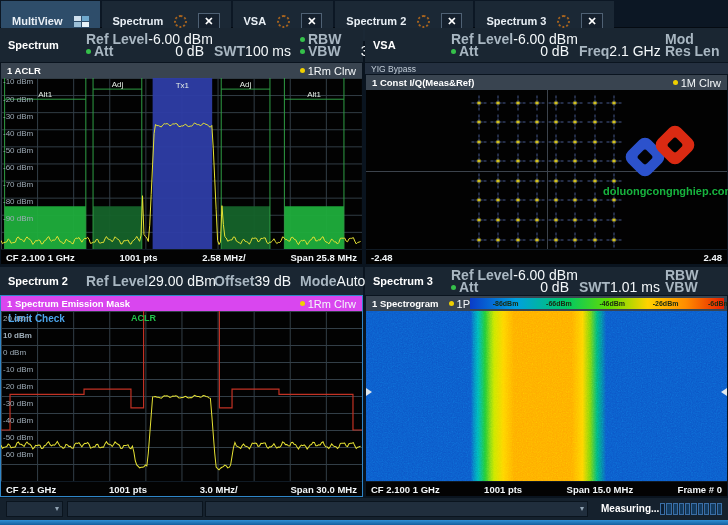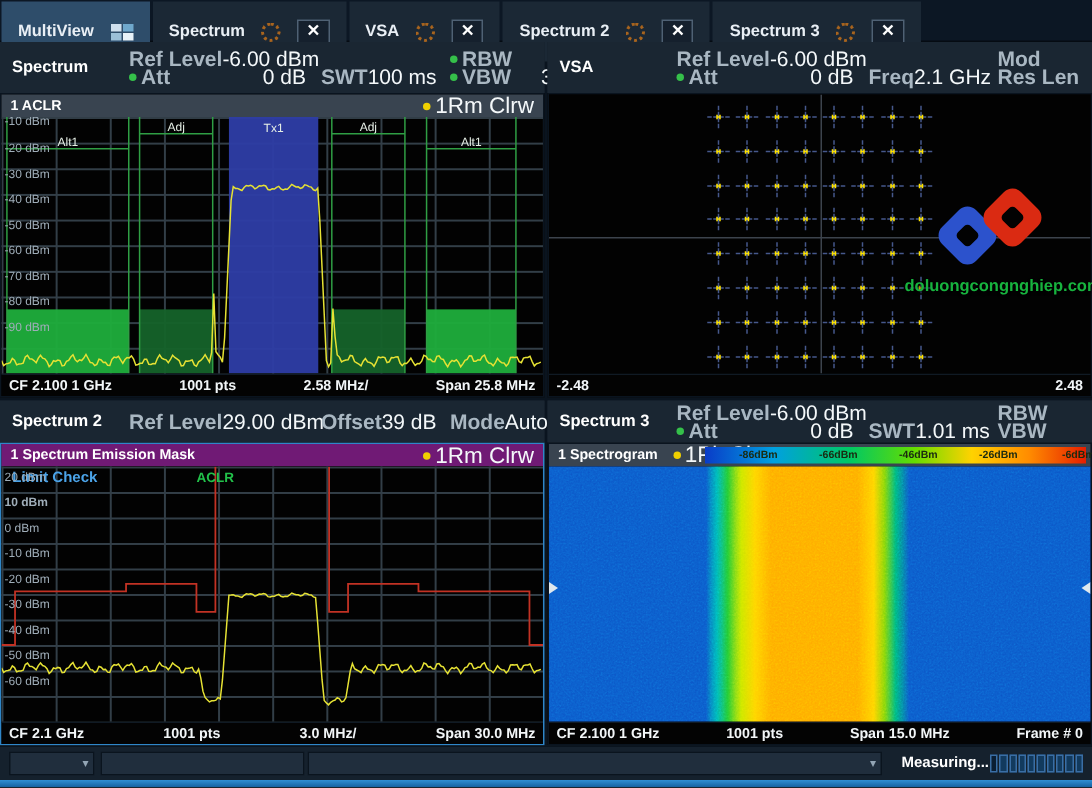--- a/index.html
+++ b/index.html
@@ -37,22 +37,22 @@
   .gdot{display:inline-block;width:5px;height:5px;border-radius:50%;background:#35c04a;}
 
   .sub-bar{height:12px;flex:0 0 auto;background:#243040;font-size:8.5px;color:#c2cdd8;
            padding:1px 0 0 6px;border-top:1px solid #0b1520;box-sizing:border-box;}
 
   .win{flex:1;display:flex;flex-direction:column;background:#020202;border:1px solid #0a141f;
        box-sizing:border-box;min-height:0;}
   .win.focused{border:1px solid #2f86c8;}
   .win-title{position:relative;height:15px;flex:0 0 auto;background:#394450;display:flex;align-items:center;
              padding:0 6px;font-size:9.5px;font-weight:bold;color:#fff;gap:10px;}
-  .win-title.focused{background:#701a75;}
-  .badge{display:flex;align-items:center;gap:3px;font-weight:normal;font-size:15px;color:#f4f8fa;}
+  .win-title.focused{background:#d946ef;}
+  .badge{display:flex;align-items:center;gap:3px;font-weight:normal;font-size:11px;color:#f4f8fa;}
   .badge.right{position:absolute;right:6px;top:50%;transform:translateY(-50%);}
   .ydot{width:5px;height:5px;border-radius:50%;background:#f0d000;display:inline-block;}
 
   .plot{flex:1;position:relative;background:#020202;min-height:0;overflow:hidden;text-align:right;}
   .grid-bg{background-image:linear-gradient(to right,#323e47 1px,transparent 1px),
                             linear-gradient(to bottom,#323e47 1px,transparent 1px);
            background-size:10% 10%;}
   .layer{position:absolute;inset:0;width:100%;height:100%;}
   .ylabels span{position:absolute;left:2px;transform:translateY(-50%);font-size:8px;color:#9fadb8;white-space:nowrap;}
   .chan-label{position:absolute;transform:translate(-50%,0);font-size:8px;color:#e6efe6;white-space:nowrap;}
@@ -240,21 +240,29 @@
           </div>
           <div class="hcell" style="grid-area: 2 / 2;">
             <span class="hl">Freq</span>
             <span class="hv">2.1 GHz</span>
           </div>
           <div class="hcell" style="grid-area: 2 / 3;">
             <span class="hl">Res Len</span>
           </div>
         </div>
     </div>
+    <div class="sub-bar">YIG Bypass</div>
     <div class="win">
+      <div class="win-title">
+        <span>1 Const I/Q(Meas&amp;Ref)</span>
+        <span class="badge right">
+          <span class="ydot"></span>
+          <span>1M Clrw</span>
+        </span>
+      </div>
       <div class="plot" id="plot-const">
         <div class="const-field" id="const-field" style="--dot: #ffe400; --cross: #46588c;">
             <div class="axis-v" style="left: 50%;"></div>
             <div class="axis-h" style="top: 51%;"></div>
             <div class="cpt" style="left: 31.275%; top: 7.95%;">
               <span class="d"></span>
             </div>
             <div class="cpt" style="left: 36.625%; top: 7.95%;">
               <span class="d"></span>
             </div>

